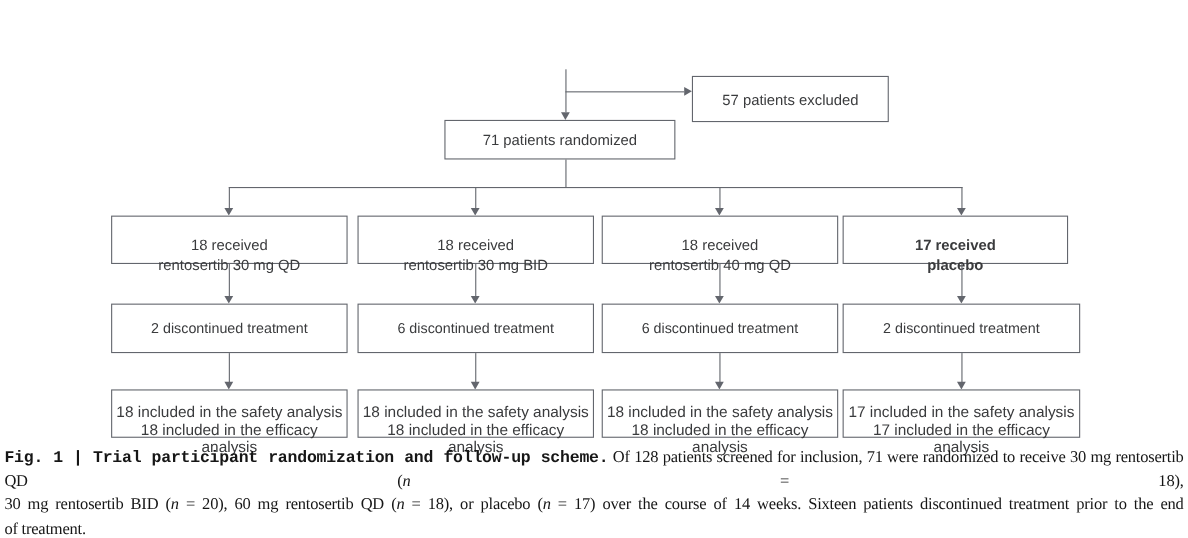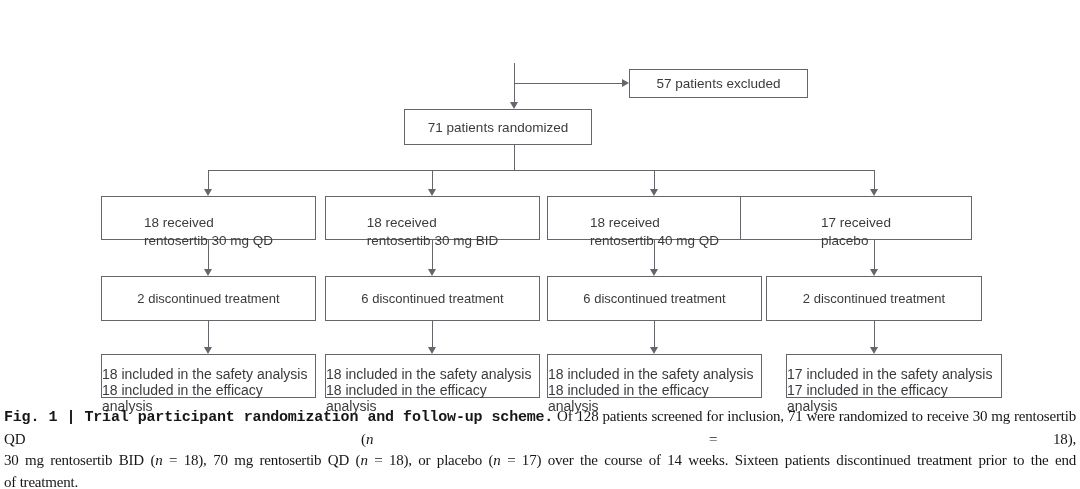--- a/index.html
+++ b/index.html
@@ -10,21 +10,21 @@
     font-family:"Liberation Sans",sans-serif;
     overflow:hidden;
   }
   .box {
     position:absolute;
     border:1px solid var(--line,#63666d);
     background:#fff;
     color:var(--box-text,#3a3b3d);
     display:flex; align-items:center; justify-content:center;
   }
-  .box .inner { text-align:left;margin-top:28px; }
+  .box .inner { text-align:center;margin-top:28px; }
   .box .ln { display:block; }
   .f-top  { font-size:13.5px; line-height:17px; }
   .f-arm  { font-size:13.5px; line-height:18px; }
   .f-disc { font-size:13px;   line-height:16px; }
   .f-ana  { font-size:14px; line-height:16px; }
   .vline,.hline { position:absolute; background:var(--line,#63666d); }
   .arrd {
     position:absolute; width:0; height:0;
     border-left:4px solid transparent; border-right:4px solid transparent;
     border-top:7px solid var(--line,#63666d);
@@ -43,25 +43,25 @@
   .cap-line.just { text-align:justify; text-align-last:justify; }
   .caption .b { font-weight:bold;font-family:Liberation Mono, monospace; }
   .caption .i { font-style:italic; }
 </style>
 </head>
 <body>
 
 <div class="stage">
 
 
-  <div class="box f-top" style="left:629px;top:69px;width:179px;height:29px;">
+  <div class="box f-top" style="left:629px;top:69px;width:179px;height:42px;">
     <span>57 patients excluded</span>
   </div>
 
-  <div class="box f-top" style="left:404px;top:109px;width:188px;height:36px;align-items:center;">
+  <div class="box f-top" style="left:404px;top:109px;width:210px;height:36px;align-items:center;">
     <span>71 patients randomized</span>
   </div>
 
   <div class="vline" style="left:514px;top:63px;width:1px;height:39px;"></div>
   <div class="arrd" style="left:510px;top:102px;"></div>
   <div class="hline" style="left:514px;top:83px;width:108px;height:1px;"></div>
   <div class="arrr" style="left:622px;top:79px;"></div>
 
   <div class="vline" style="left:514px;top:145px;width:1px;height:25px;"></div>
   <div class="hline" style="left:208px;top:170px;width:667px;height:1px;"></div>
@@ -86,21 +86,21 @@
       <span class="ln">18 received</span>
       <span class="ln">rentosertib 30 mg BID</span>
     </div>
   </div>
   <div class="box f-arm" style="left:547px;top:196px;width:215px;height:44px;">
     <div class="inner">
       <span class="ln">18 received</span>
       <span class="ln">rentosertib 40 mg QD</span>
     </div>
   </div>
-  <div class="box f-arm" style="left:740px;top:196px;width:232px;height:44px;">
+  <div class="box f-arm" style="left:766px;top:196px;width:205px;height:44px;font-weight:bold;">
     <div class="inner">
       <span class="ln">17 received</span>
       <span class="ln">placebo</span>
     </div>
   </div>
 
   <div class="vline" style="left:208px;top:240px;width:1px;height:30px;"></div>
   <div class="arrd" style="left:204px;top:269px;"></div>
   <div class="vline" style="left:432px;top:240px;width:1px;height:30px;"></div>
   <div class="arrd" style="left:428px;top:269px;"></div>
@@ -142,26 +142,26 @@
       <span class="ln">18 included in the safety analysis</span>
       <span class="ln">18 included in the efficacy analysis</span>
     </div>
   </div>
   <div class="box f-ana" style="left:547px;top:354px;width:215px;height:44px;">
     <div class="inner">
       <span class="ln">18 included in the safety analysis</span>
       <span class="ln">18 included in the efficacy analysis</span>
     </div>
   </div>
-  <div class="box f-ana" style="left:786px;top:354px;width:216px;height:44px;">
+  <div class="box f-ana" style="left:766px;top:354px;width:216px;height:44px;">
     <div class="inner">
       <span class="ln">17 included in the safety analysis</span>
       <span class="ln">17 included in the efficacy analysis</span>
     </div>
   </div>
 
   <div class="caption">
     <div class="cap-line just"><span class="b">Fig. 1 | Trial participant randomization and follow-up scheme.</span><span> Of 128 patients screened for inclusion, 71 were randomized to receive 30 mg rentosertib QD (</span><span class="i">n</span><span> = 18),</span></div>
-    <div class="cap-line just"><span>30 mg rentosertib BID (</span><span class="i">n</span><span> = 18), 70 mg rentosertib QD (</span><span class="i">n</span><span> = 18), or placebo (</span><span class="i">n</span><span> = 17) over the course of 14 weeks. Sixteen patients discontinued treatment prior to the end</span></div>
+    <div class="cap-line just"><span>30 mg rentosertib BID (</span><span class="i">n</span><span> = 20), 60 mg rentosertib QD (</span><span class="i">n</span><span> = 18), or placebo (</span><span class="i">n</span><span> = 17) over the course of 14 weeks. Sixteen patients discontinued treatment prior to the end</span></div>
     <div class="cap-line"><span>of treatment.</span></div>
   </div>
 
 </div>
 
 </body></html>

